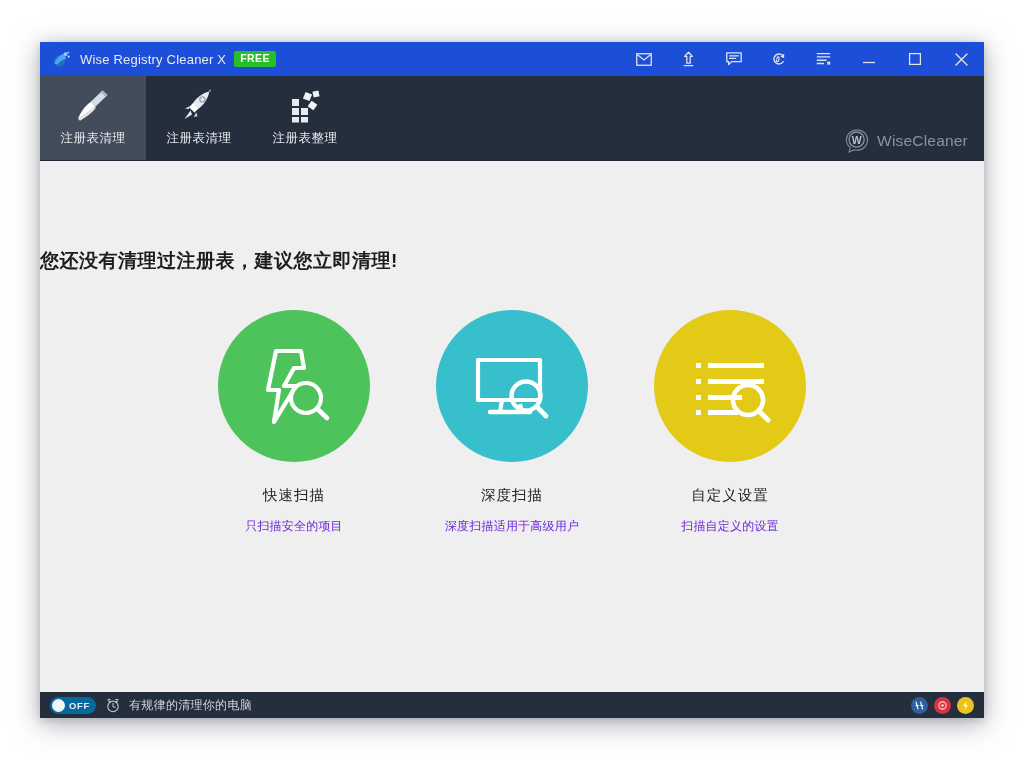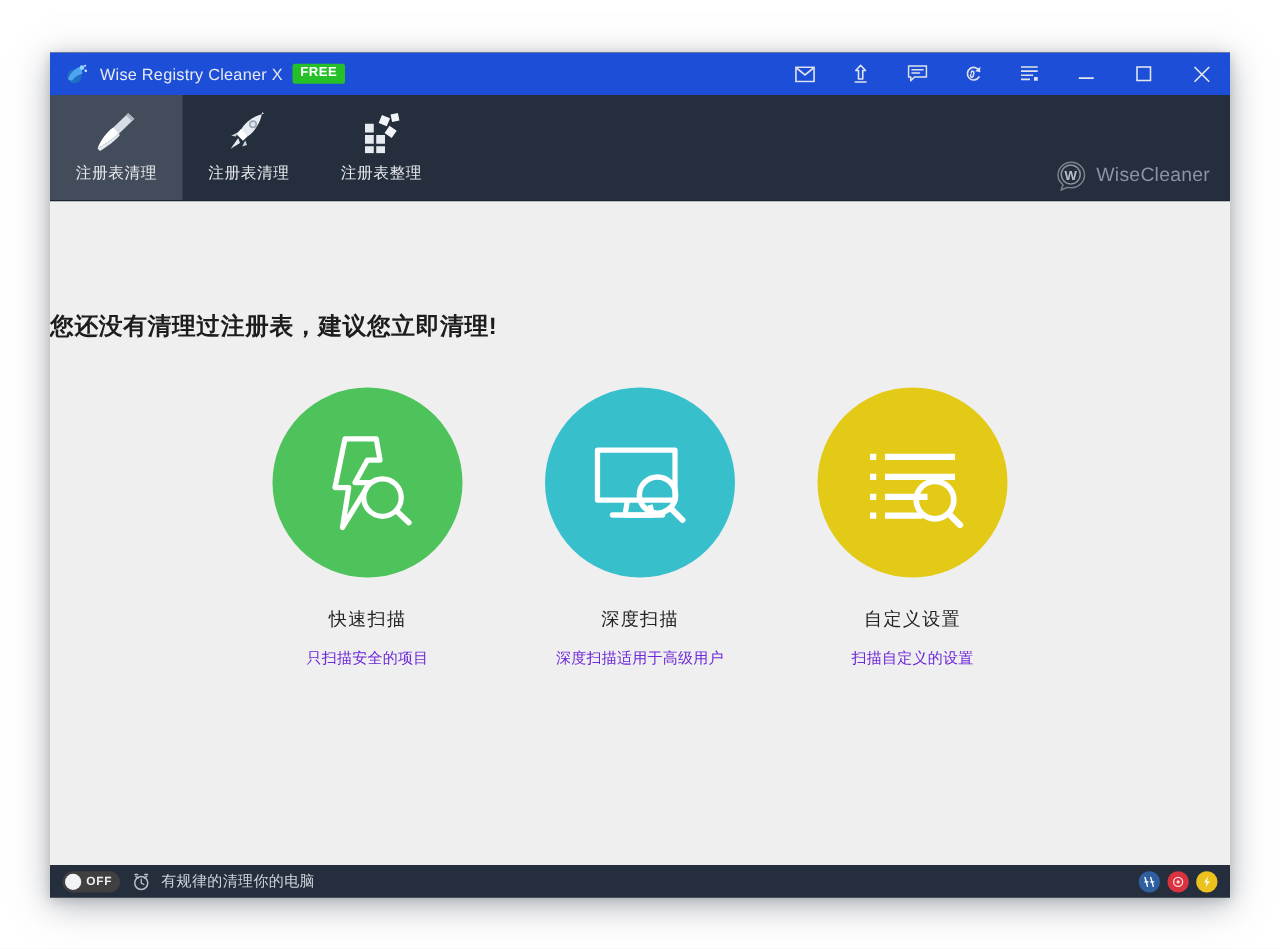--- a/index.html
+++ b/index.html
@@ -187,21 +187,21 @@
     background: #242e3d;
     display: flex;
     align-items: center;
     padding: 0 10px 0 10px;
     box-sizing: border-box;
   }
   #schedule-toggle {
     width: 46px;
     height: 17px;
     border-radius: 9px;
-    background: #404040;
+    background: #0369a1;
     display: flex;
     align-items: center;
     cursor: default;
     flex: none;
     text-align: right;
   }
   #schedule-toggle .knob {
     width: 13px;
     height: 13px;
     border-radius: 50%;

